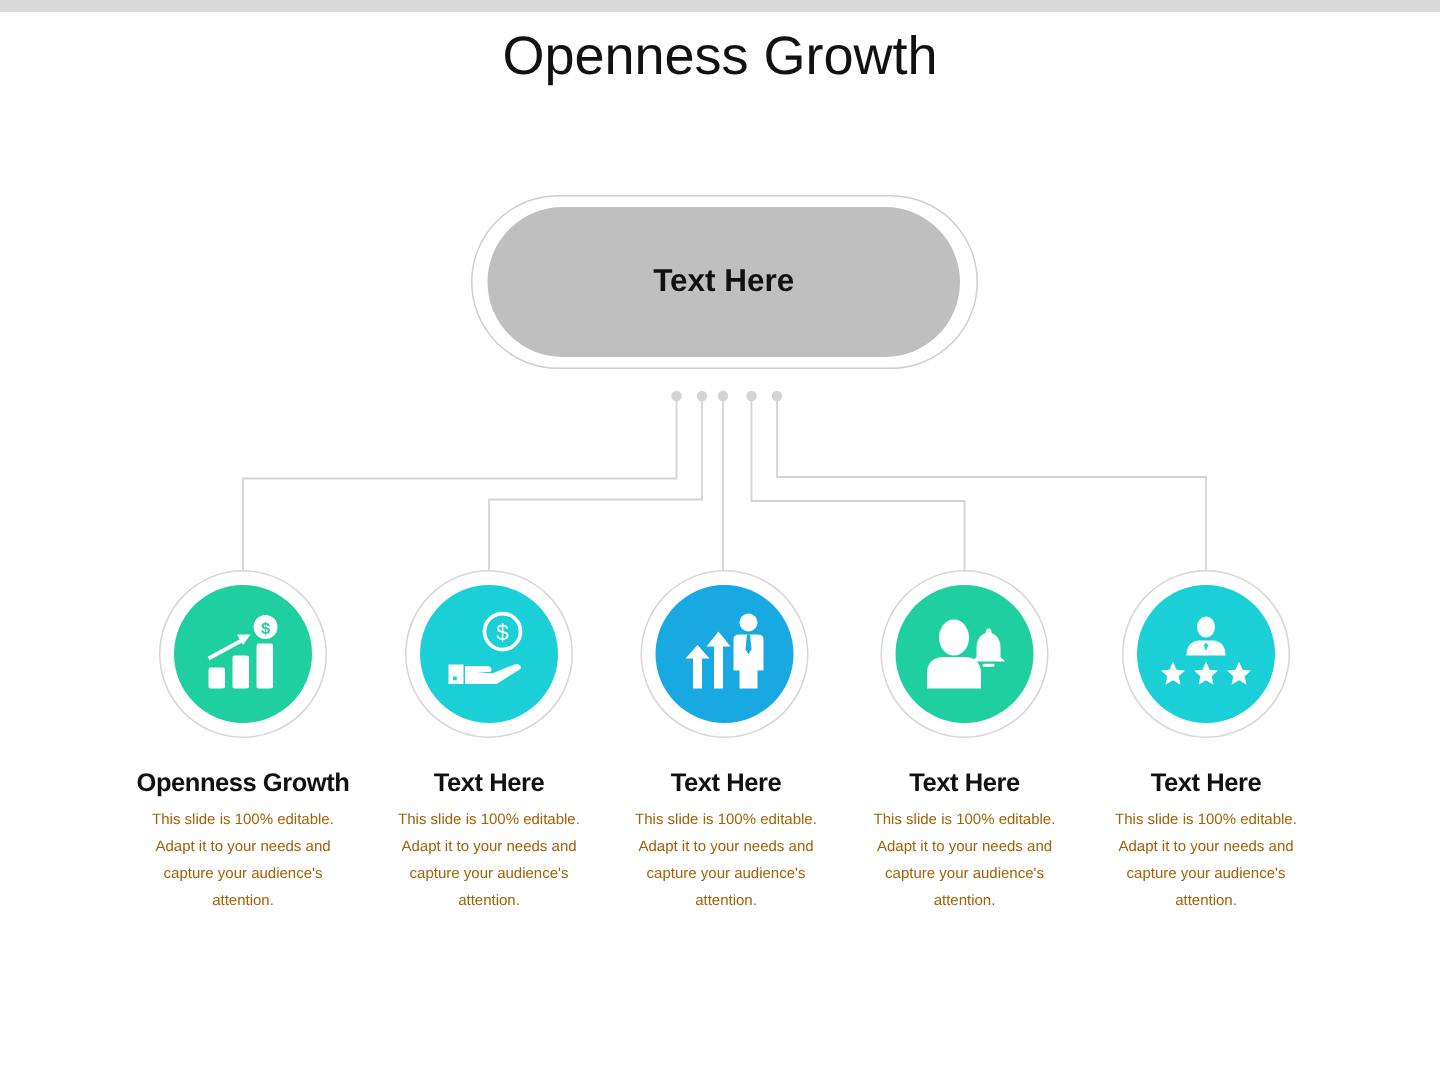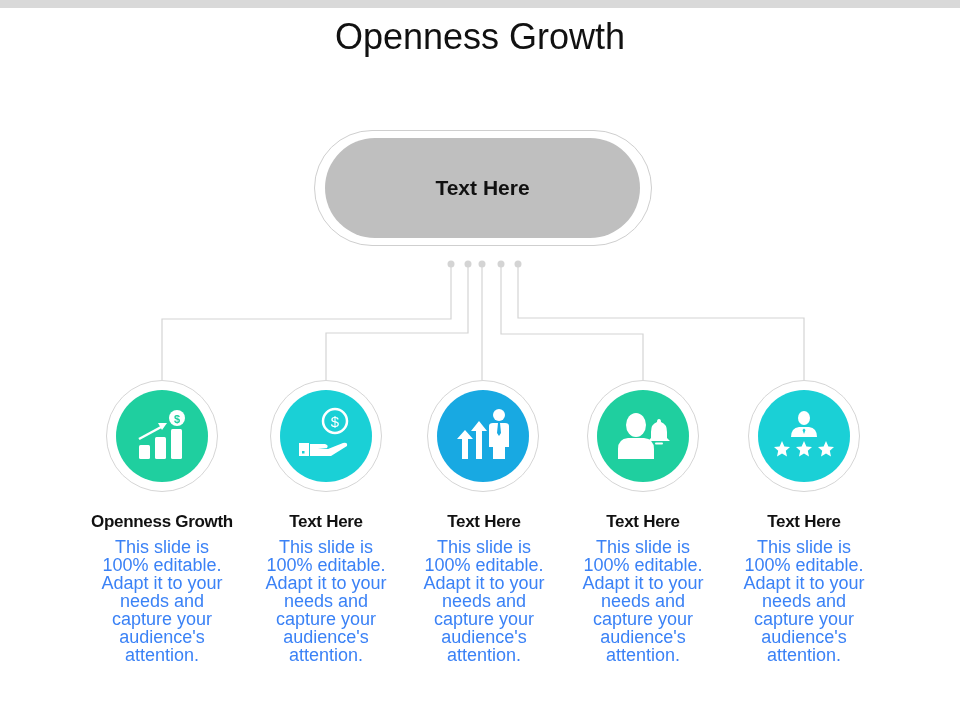--- a/index.html
+++ b/index.html
@@ -8,21 +8,21 @@
   .title { position: absolute; left: 0; top: 16px; width: 960px; text-align: center; font-size: 36px; color: #111; font-weight: normal; letter-spacing: 0px; }
   .pill-outer { position: absolute; left: 314px; top: 130px; width: 338px; height: 116px; border: 1px solid #cfcfcf; border-radius: 58px; box-sizing: border-box; }
   .pill-inner { position: absolute; left: 325px; top: 138px; width: 315px; height: 100px; background: #bfbfbf; border-radius: 50px; display: flex; align-items: center; justify-content: center; font-size: 21px; font-weight: bold; color: #111; }
   svg.connectors { position: absolute; left: 0; top: 0; width: 960px; height: 720px; }
   .node { position: absolute; top: 380px; width: 112px; height: 112px; }
   .node .ring { position: absolute; left: 0; top: 0; width: 112px; height: 112px; border: 1px solid #d6d6d6; border-radius: 50%; box-sizing: border-box; background: #fff; }
   .node .disc { position: absolute; left: 10px; top: 10px; width: 92px; height: 92px; border-radius: 50%; display: flex; align-items: center; justify-content: center; }
   .node .disc svg { width: 70px; height: 70px; }
   .card { position: absolute; top: 512px; width: 170px; text-align: center; }
   .card .h { font-size: 17px; font-weight: bold; color: #111; letter-spacing: -0.3px; }
-  .card .p { margin-top: 6px; font-size: 18px; line-height: 18px; color: #3b82f6; width: 140px; margin-left: auto; margin-right: auto; }
+  .card .p { margin-top: 6px; font-size: 10px; line-height: 18px; color: #a16207; width: 140px; margin-left: auto; margin-right: auto; }
 </style>
 </head>
 <body>
 
 <div class="topbar"></div>
 <div class="title">Openness Growth</div>
 
 <div class="pill-outer"></div>
 <div class="pill-inner">Text Here</div>
 

